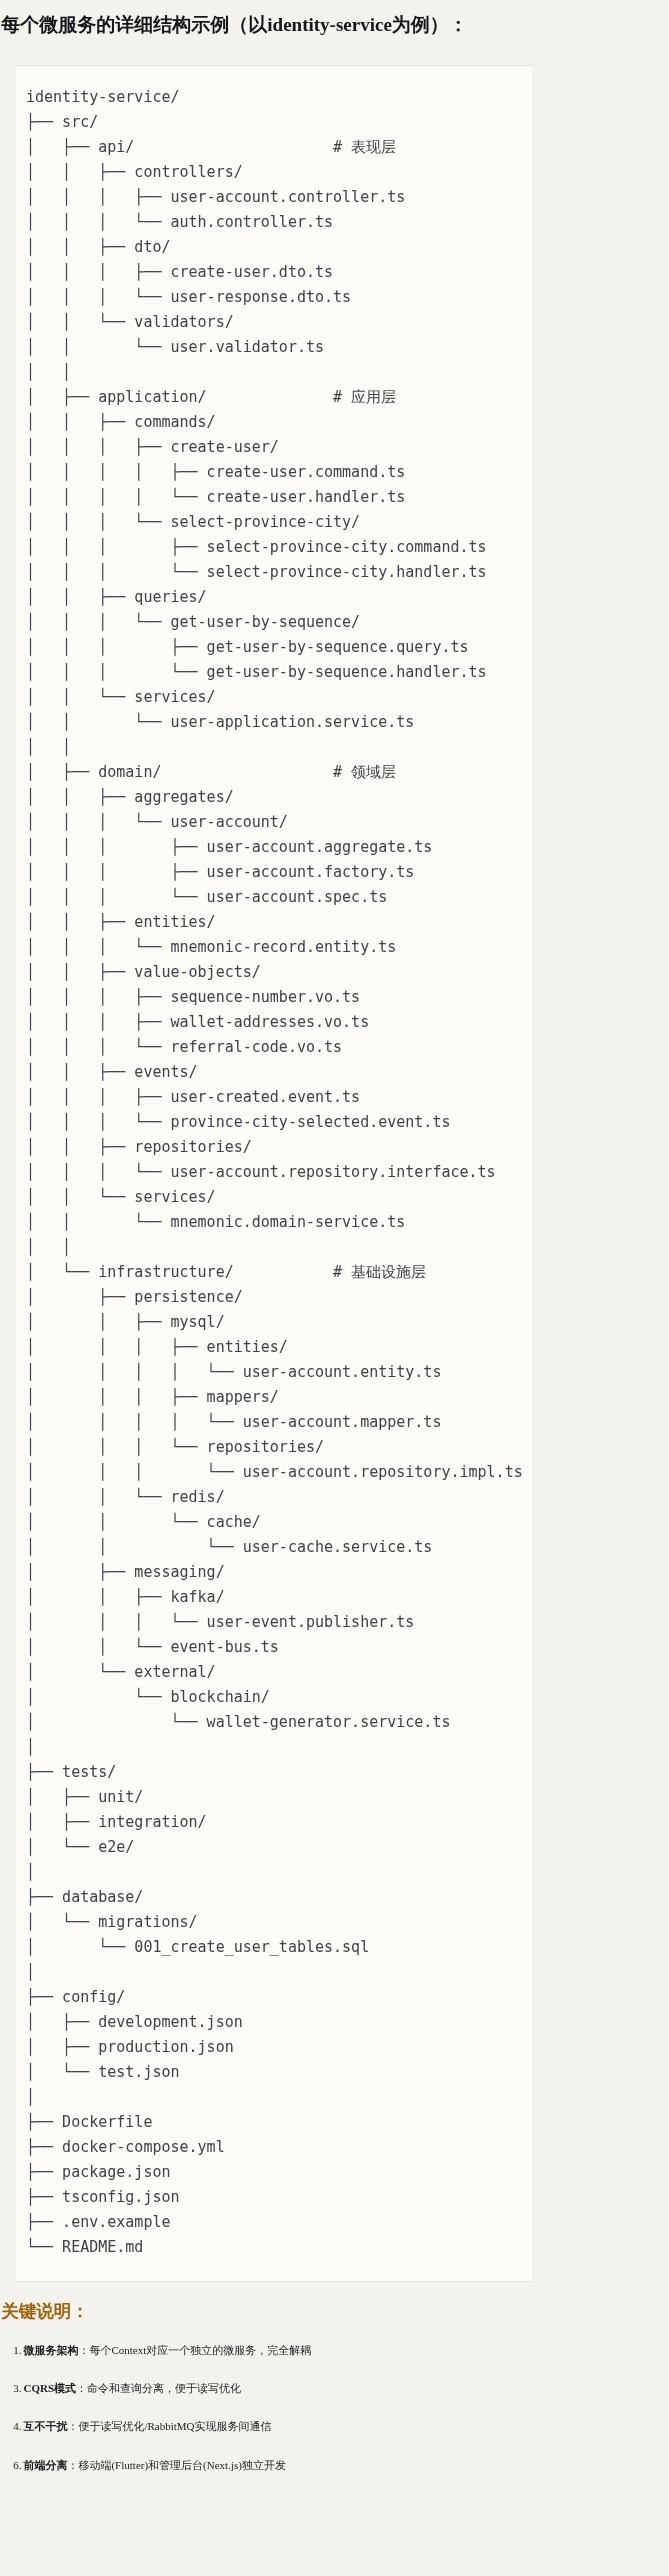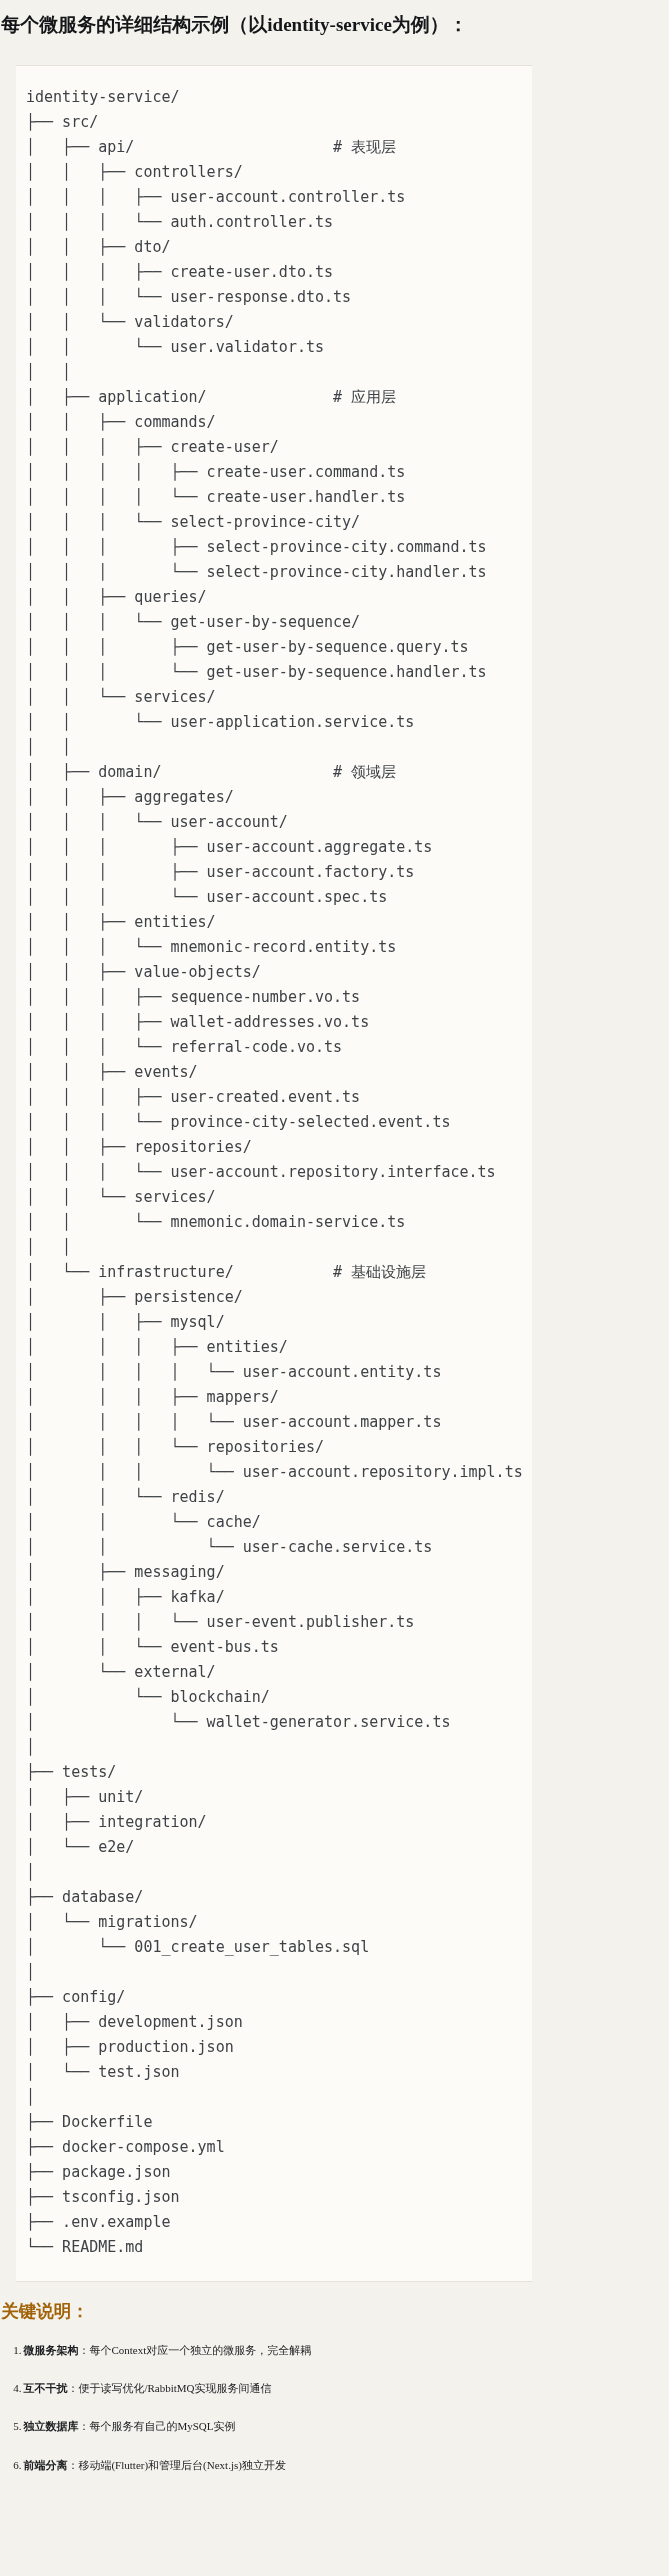--- a/index.html
+++ b/index.html
@@ -150,28 +150,28 @@
 └── README.md</pre>
 
   <section class="notes">
     <h2 class="notes-heading">关键说明：</h2>
 
     <div class="note-item">
       <span class="num">1.</span><strong>微服务架构</strong><span>：</span><span>每个Context对应一个独立的微服务，完全解耦</span>
     </div>
 
 
+    <div class="note-item">
+      <span class="num">3.</span><strong>CQRS模式</strong><span>：</span><span>命令和查询分离，便于读写优化</span>
+    </div>
 
     <div class="note-item">
       <span class="num">4.</span><strong>互不干扰</strong><span>：</span><span>便于读写优化/RabbitMQ实现服务间通信</span>
     </div>
 
-    <div class="note-item">
-      <span class="num">5.</span><strong>独立数据库</strong><span>：</span><span>每个服务有自己的MySQL实例</span>
-    </div>
 
     <div class="note-item">
       <span class="num">6.</span><strong>前端分离</strong><span>：</span><span>移动端(Flutter)和管理后台(Next.js)独立开发</span>
     </div>
 
   </section>
 
 </main>
 
 

